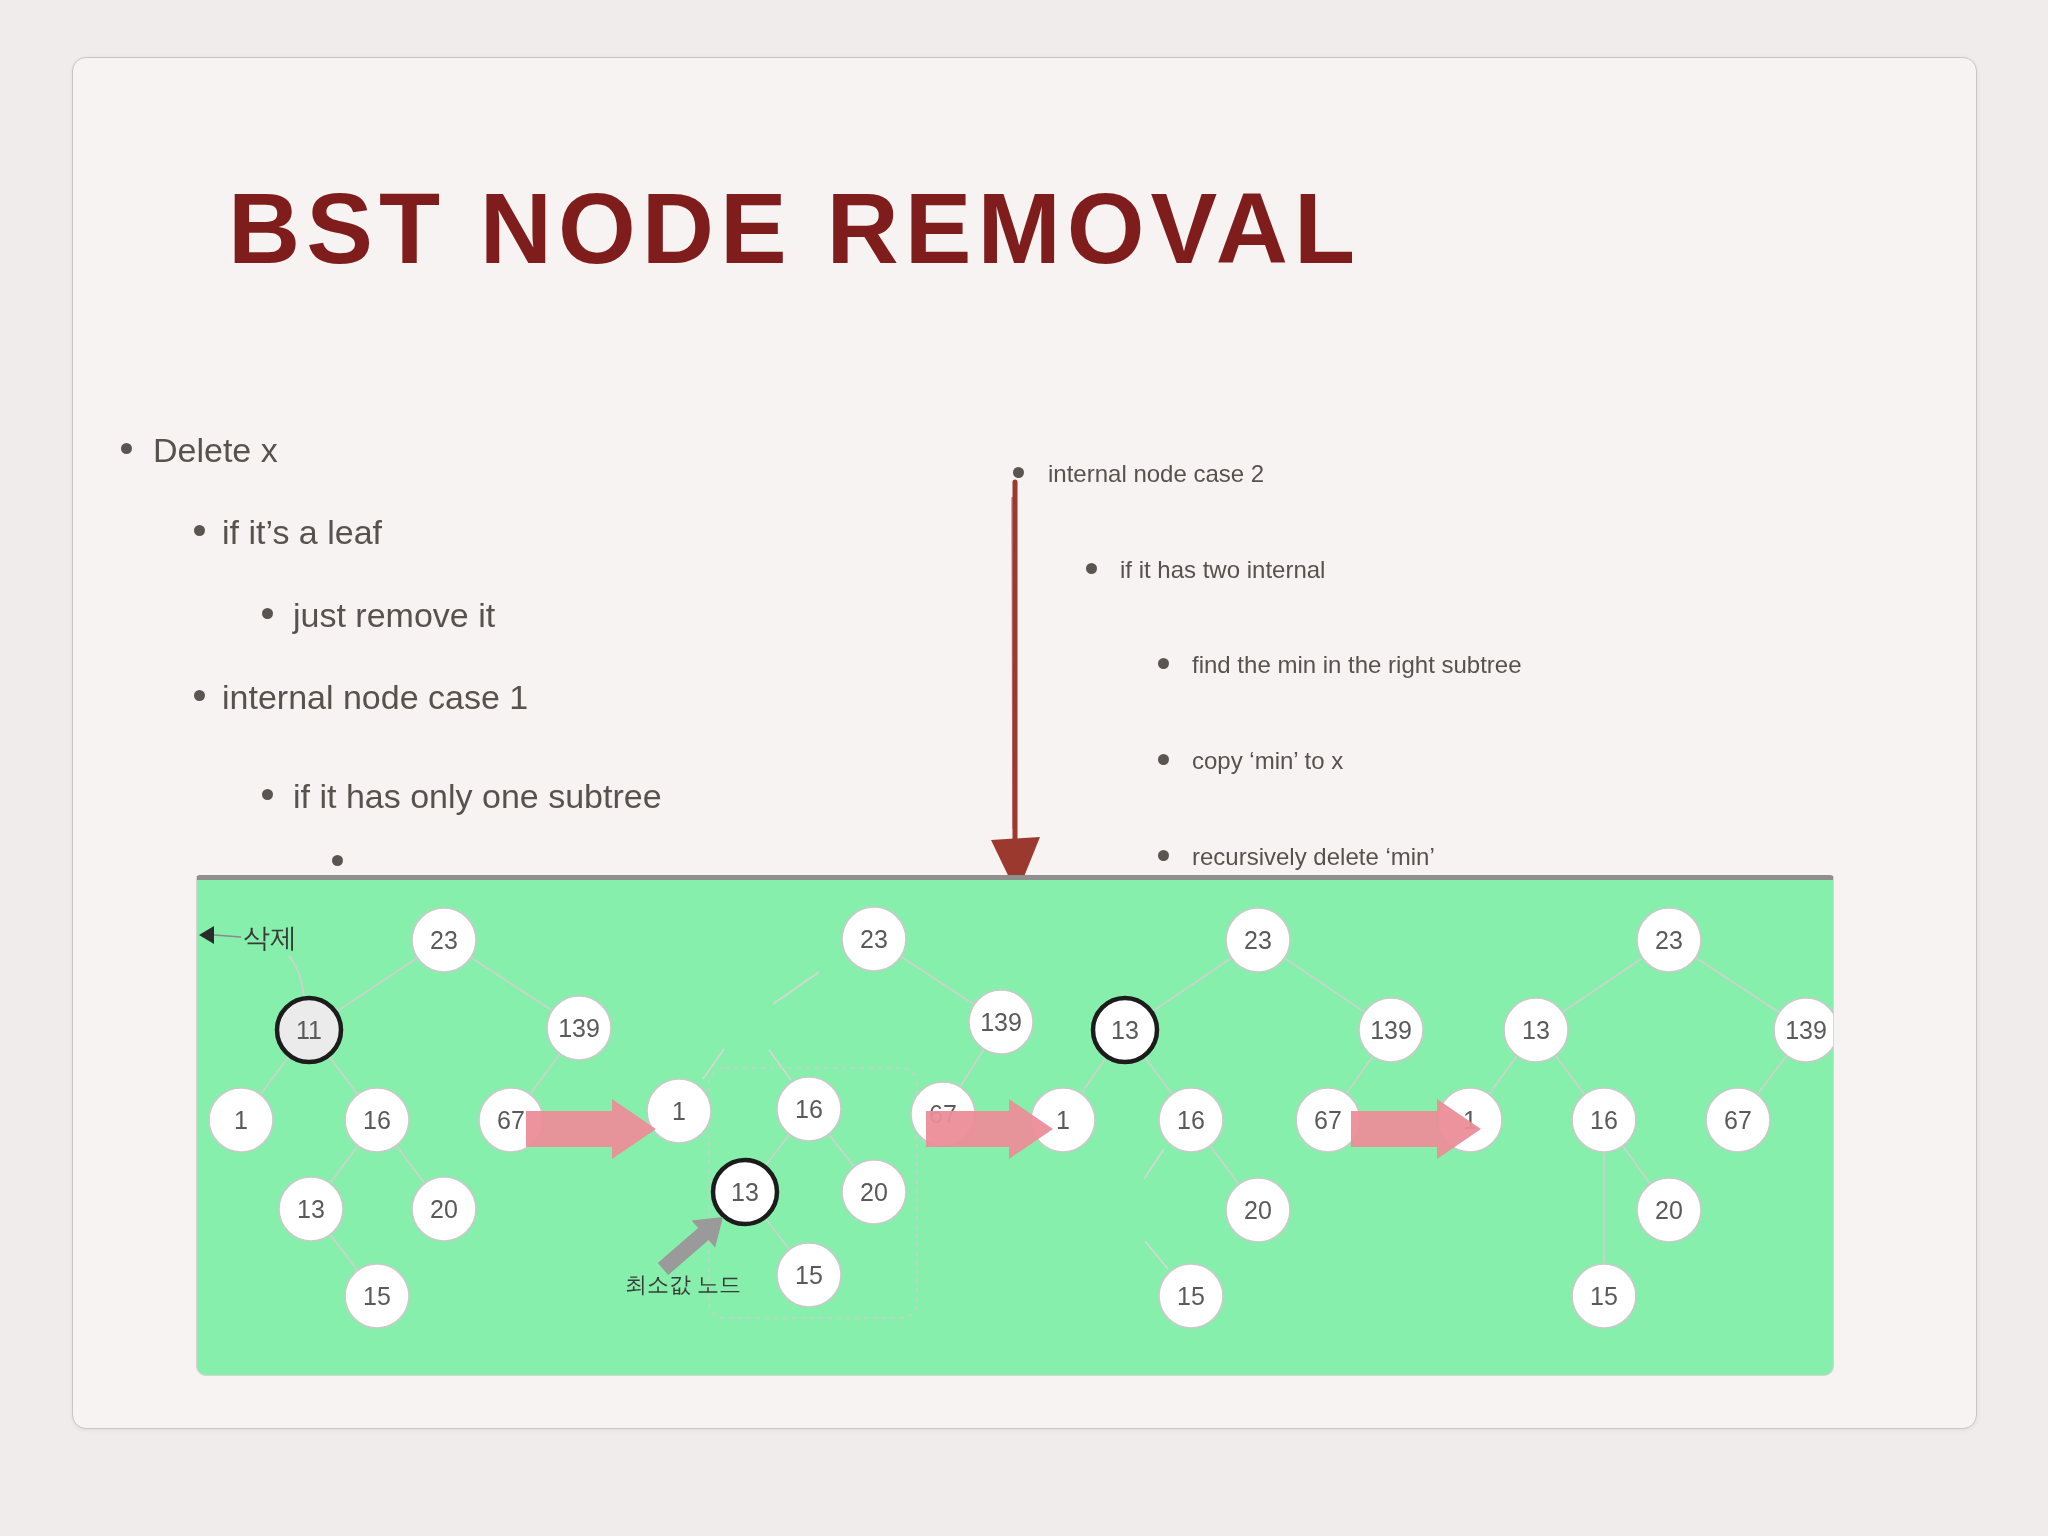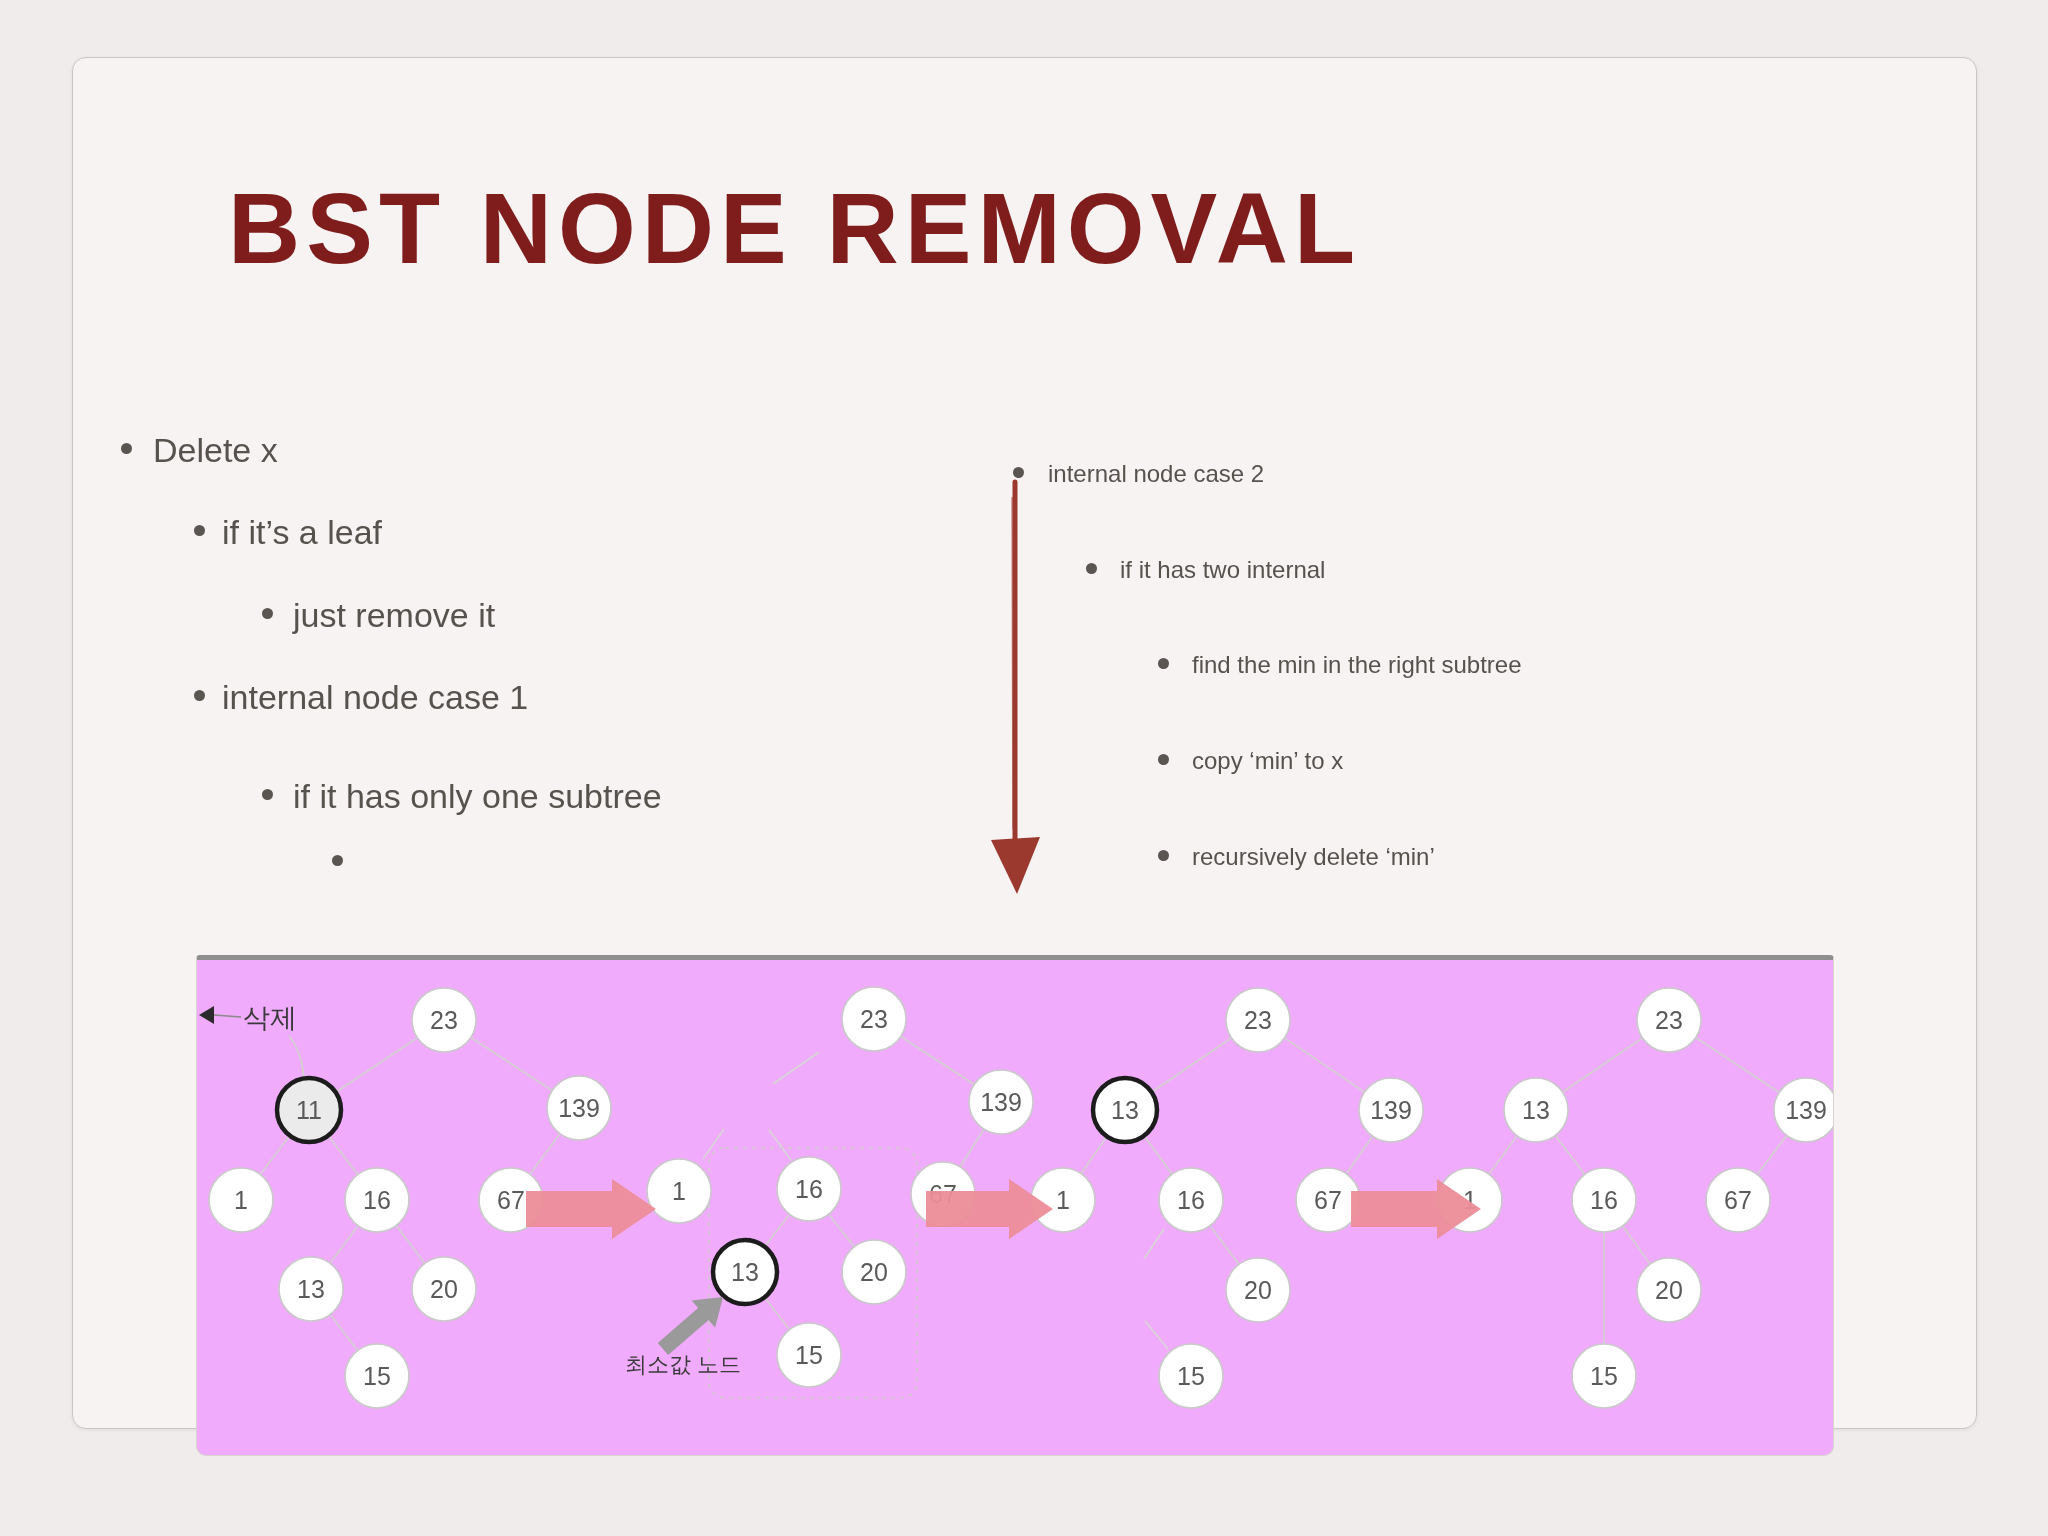--- a/index.html
+++ b/index.html
@@ -21,22 +21,22 @@
   }
   .list{position:absolute;left:0;top:0;width:2048px;height:0;}
   .li-row{position:absolute;height:44px;white-space:nowrap;}
   .li-bullet{
     position:absolute;width:11px;height:11px;border-radius:50%;
     background:#5a5550;top:15px;
   }
   .li-label{position:absolute;top:0;font-size:34px;line-height:44px;color:#57524e;}
   .li-label.right-col{font-size:24px;}
   .diagram-panel{
-    position:absolute;left:196px;top:955px;width:1638px;height:501px;
-    background:#f0abfc;
+    position:absolute;left:196px;top:875px;width:1638px;height:501px;
+    background:#86efac;
     border:1px solid #d8d4d3;border-top:5px solid #8f8f8f;
     border-radius:4px 4px 10px 10px;
     box-sizing:border-box;
   }
   .diagram-panel svg{position:absolute;left:0;top:0;}
   .red-arrow-svg{position:absolute;left:988px;top:458px;}
   svg text{font-family:"Liberation Sans","DejaVu Sans",sans-serif;}
 </style>
 </head>
 <body>

